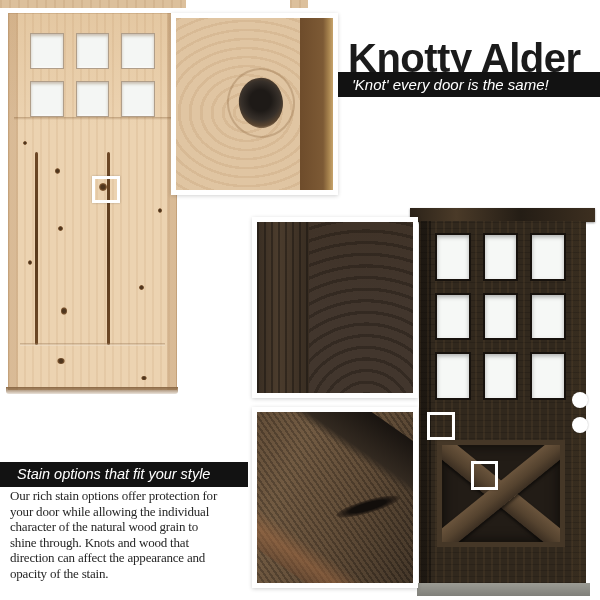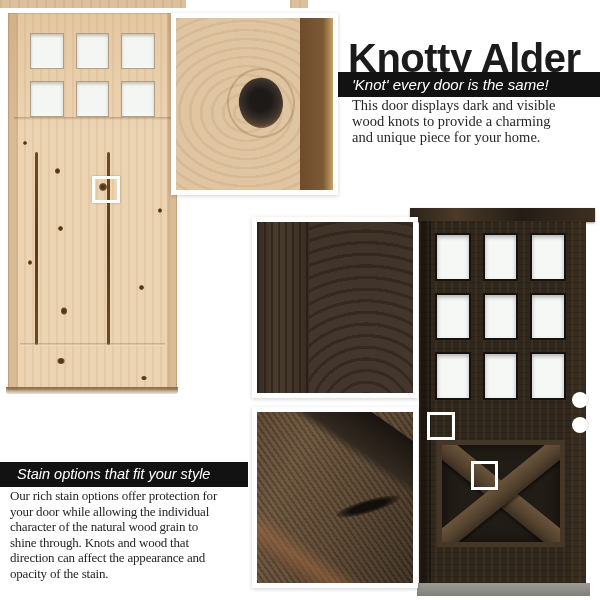--- a/index.html
+++ b/index.html
@@ -167,23 +167,20 @@
         <div class="knot-strip"></div>
         <div class="big-knot"></div>
       </div>
     </div>
   </div>
 
   <div class="title ka-title">Knotty Alder</div>
   <div class="bar ka-bar">
     <span>'Knot' every door is the same!</span>
   </div>
-  <div class="body-text ka-body">This door displays dark and visible
-wood knots to provide a charming
-and unique piece for your home.</div>
 
   <div class="bar ds-bar">
     <span>Stain options that fit your style</span>
   </div>
   <div class="body-text ds-body">Our rich stain options offer protection for
 your door while allowing the individual
 character of the natural wood grain to
 shine through. Knots and wood that
 direction can affect the appearance and
 opacity of the stain.</div>

